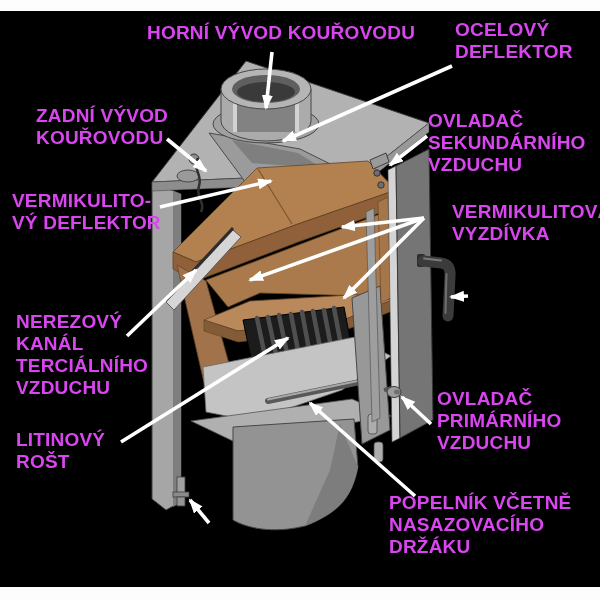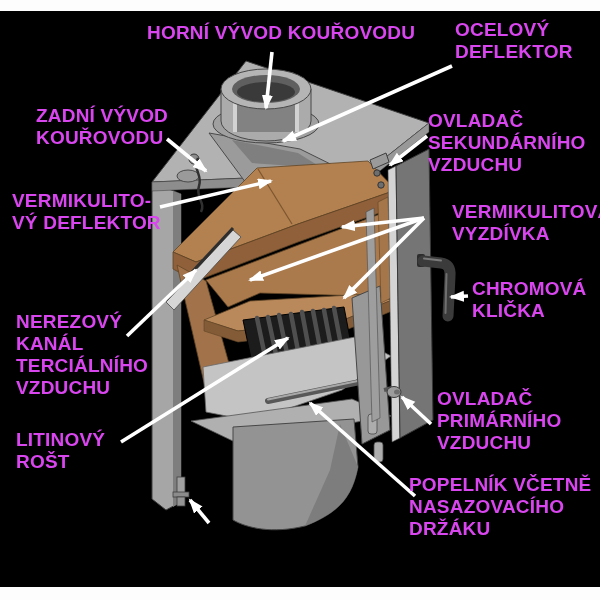--- a/index.html
+++ b/index.html
@@ -20,21 +20,21 @@
   .lbl-horni       { left:147px; top:22px;  }
   .lbl-ocelovy     { left:455px; top:19px;  }
   .lbl-zadni       { left:36px;  top:105px; }
   .lbl-sekundarni  { left:428px; top:110px; }
   .lbl-vermdef     { left:12px;   top:190px; }
   .lbl-vyzdivka    { left:452px; top:201px; }
   .lbl-chromova    { left:472px; top:278px; }
   .lbl-nerezovy    { left:16px;  top:311px; }
   .lbl-litinovy    { left:16px;  top:429px; }
   .lbl-primarni    { left:437px; top:388px; }
-  .lbl-popelnik    { left:389px; top:474px;margin-left:20px; }
+  .lbl-popelnik    { left:389px; top:492px; }
   .lbl-nastavovaci { left:124px; top:526px; }
 </style>
 </head>
 <body>
 
 <div id="stage">
 
   <div id="bar-top" class="border-bar"></div>
   <div id="bar-bottom" class="border-bar"></div>
 
@@ -163,22 +163,20 @@
 KOUŘOVODU</div>
   <div class="label lbl-ocelovy">OCELOVÝ
 DEFLEKTOR</div>
   <div class="label lbl-sekundarni">OVLADAČ
 SEKUNDÁRNÍHO
 VZDUCHU</div>
   <div class="label lbl-vermdef">VERMIKULITO-
 VÝ DEFLEKTOR</div>
   <div class="label lbl-vyzdivka">VERMIKULITOVÁ
 VYZDÍVKA</div>
-  <div class="label lbl-chromova">CHROMOVÁ
-KLIČKA</div>
   <div class="label lbl-nerezovy">NEREZOVÝ
 KANÁL
 TERCIÁLNÍHO
 VZDUCHU</div>
   <div class="label lbl-litinovy">LITINOVÝ
 ROŠT</div>
   <div class="label lbl-primarni">OVLADAČ
 PRIMÁRNÍHO
 VZDUCHU</div>
   <div class="label lbl-popelnik">POPELNÍK VČETNĚ

